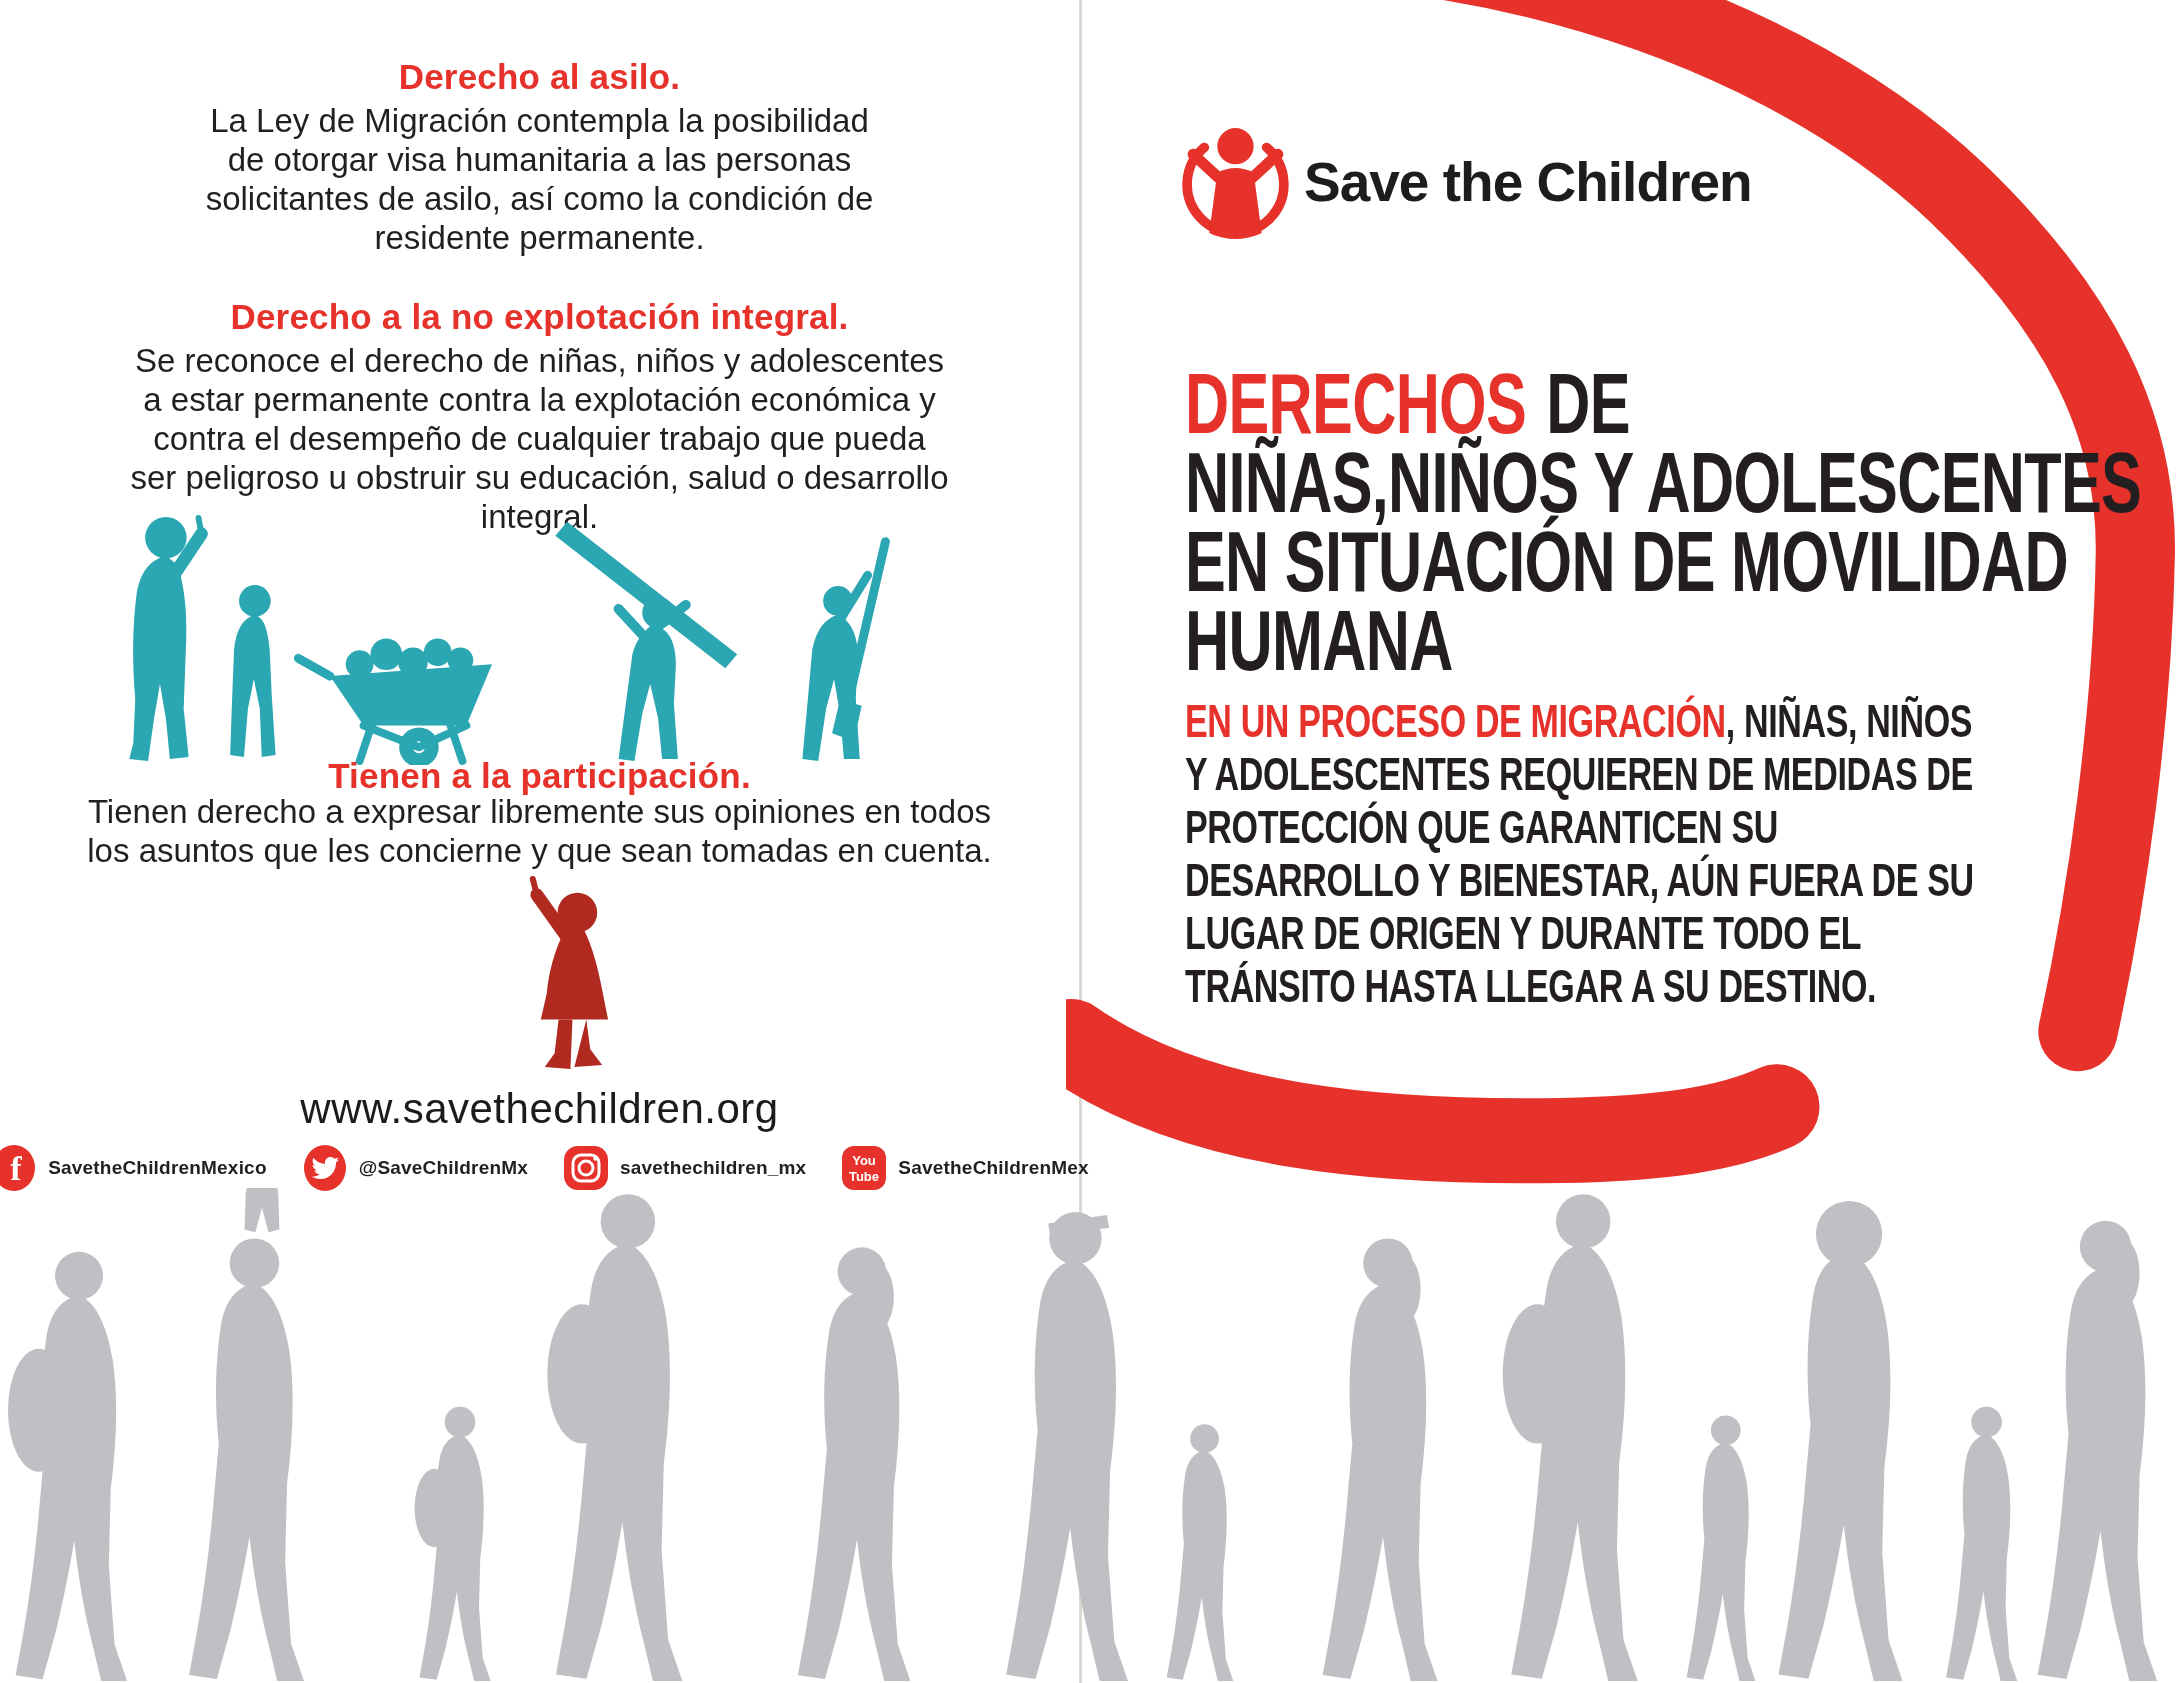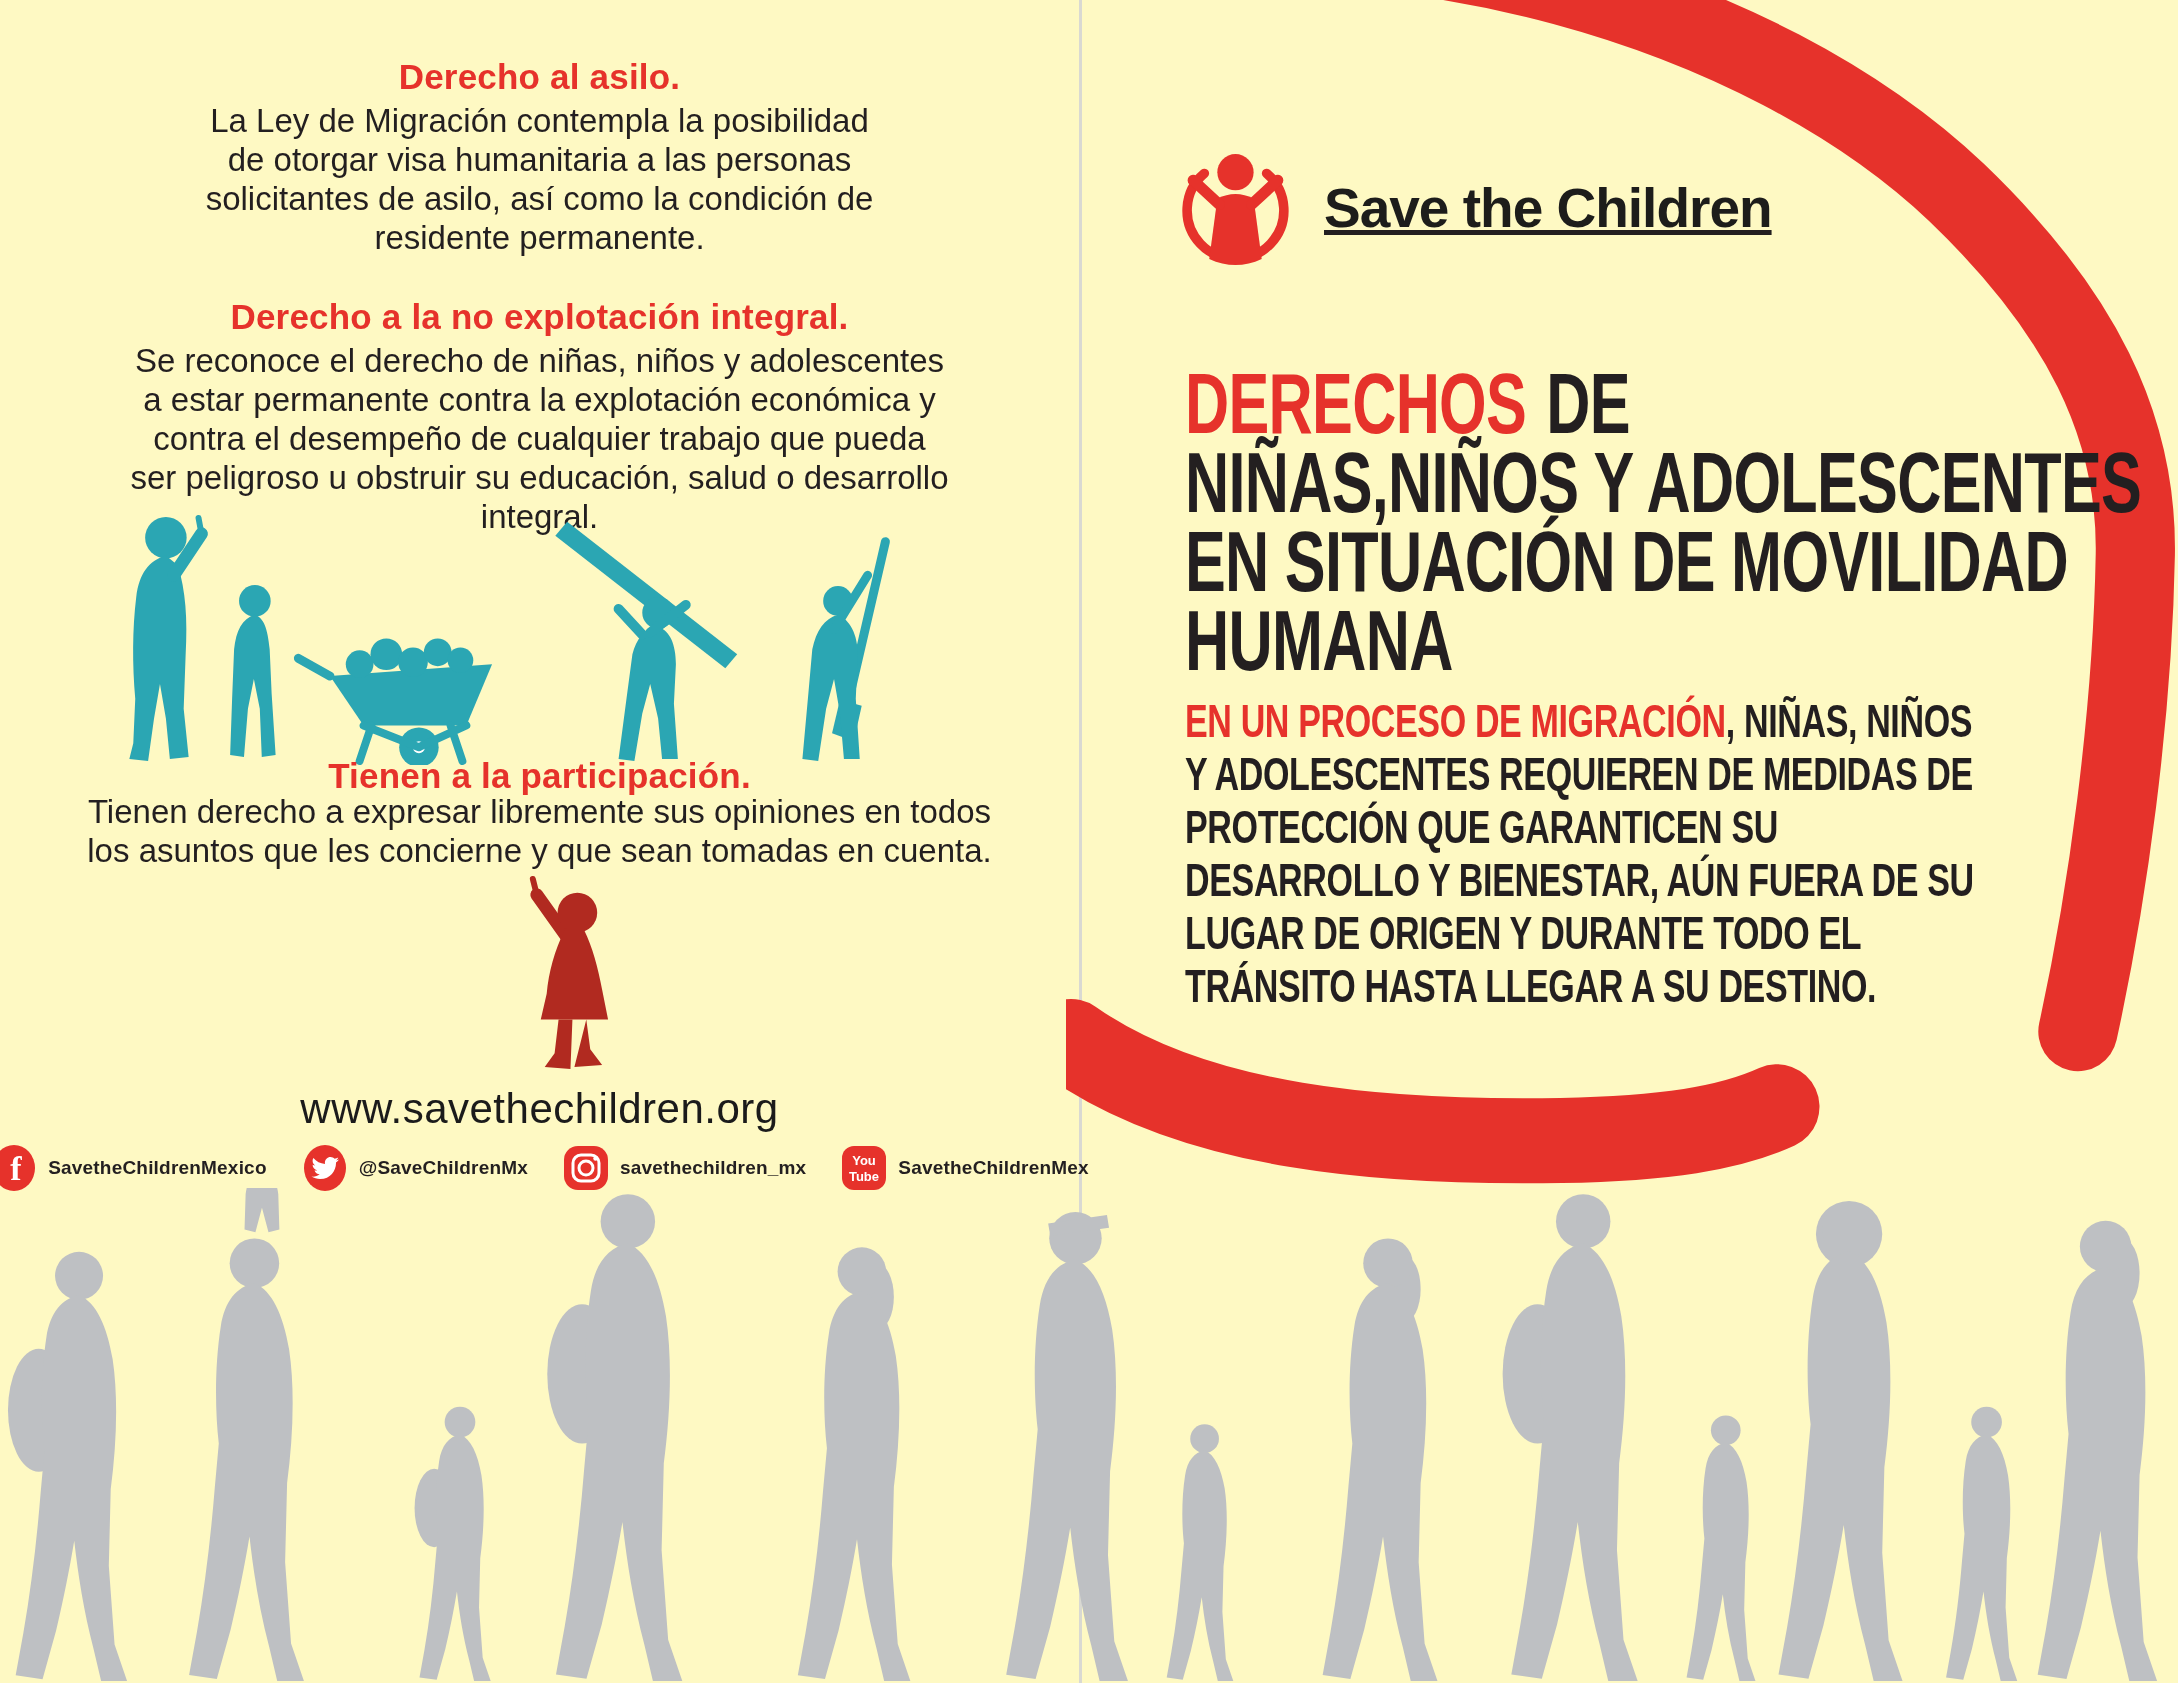--- a/index.html
+++ b/index.html
@@ -1,35 +1,35 @@
 <!DOCTYPE html>
 <html><head>
 <meta charset="utf-8">
 <style>
   html,body{margin:0;padding:0;background:#888;}
   .canvas{
-    position:relative;width:2178px;height:1683px;background:#fef9c3;
+    position:relative;width:2178px;height:1683px;background:#ffffff;
     overflow:hidden;font-family:"Liberation Sans",sans-serif;color:#231f20;
   }
   
   .fold{position:absolute;left:1079px;top:0;width:3px;height:1683px;background:#d9d9d2;}
   
   .lp-block{position:absolute;left:0;width:1079px;text-align:center;}
   .lp-heading{font-size:35px;font-weight:bold;color:#e6322b;letter-spacing:0.2px;}
   .lp-body{font-size:33px;line-height:39px;color:#231f20;}
   .lp-body>div{margin:0 auto;}
   .b1{max-width:683px;} .b2{max-width:822px;} .b3{max-width:911px;}
   .url{font-size:42px;font-weight:normal;letter-spacing:0.5px;color:#1b1b1b;}
   .social-row{position:absolute;left:0;top:1144px;width:1079px;display:flex;
     justify-content:center;align-items:center;gap:34px;}
   .social-item{display:flex;align-items:center;gap:10px;}
   .social-item .handle{font-size:19px;font-weight:bold;color:#231f20;letter-spacing:0.2px;}
   
   .arc-svg{position:absolute;left:1066px;top:0;}
-  .logo-row{position:absolute;left:1173px;top:142px;display:flex;align-items:center;gap:20px;text-decoration:underline;}
+  .logo-row{position:absolute;left:1173px;top:116px;display:flex;align-items:center;}
   .logo-text{font-size:55px;font-weight:bold;color:#1d1d1b;letter-spacing:-1px;}
   .title{position:absolute;left:1185px;top:364px;}
   .title .tline{font-size:85px;line-height:79px;font-weight:bold;white-space:nowrap;
     transform:scaleX(.72);transform-origin:0 0;color:#231f20;letter-spacing:-1px;}
   .title .red{color:#e6322b;}
   .title .t-de{margin-left:.33em;}
   .intro{position:absolute;left:1185px;top:695px;width:1089px;
     font-size:46px;line-height:53px;font-weight:bold;color:#231f20;
     transform:scaleX(.74);transform-origin:0 0;letter-spacing:-0.5px;}
   .intro .red{color:#e6322b;}

